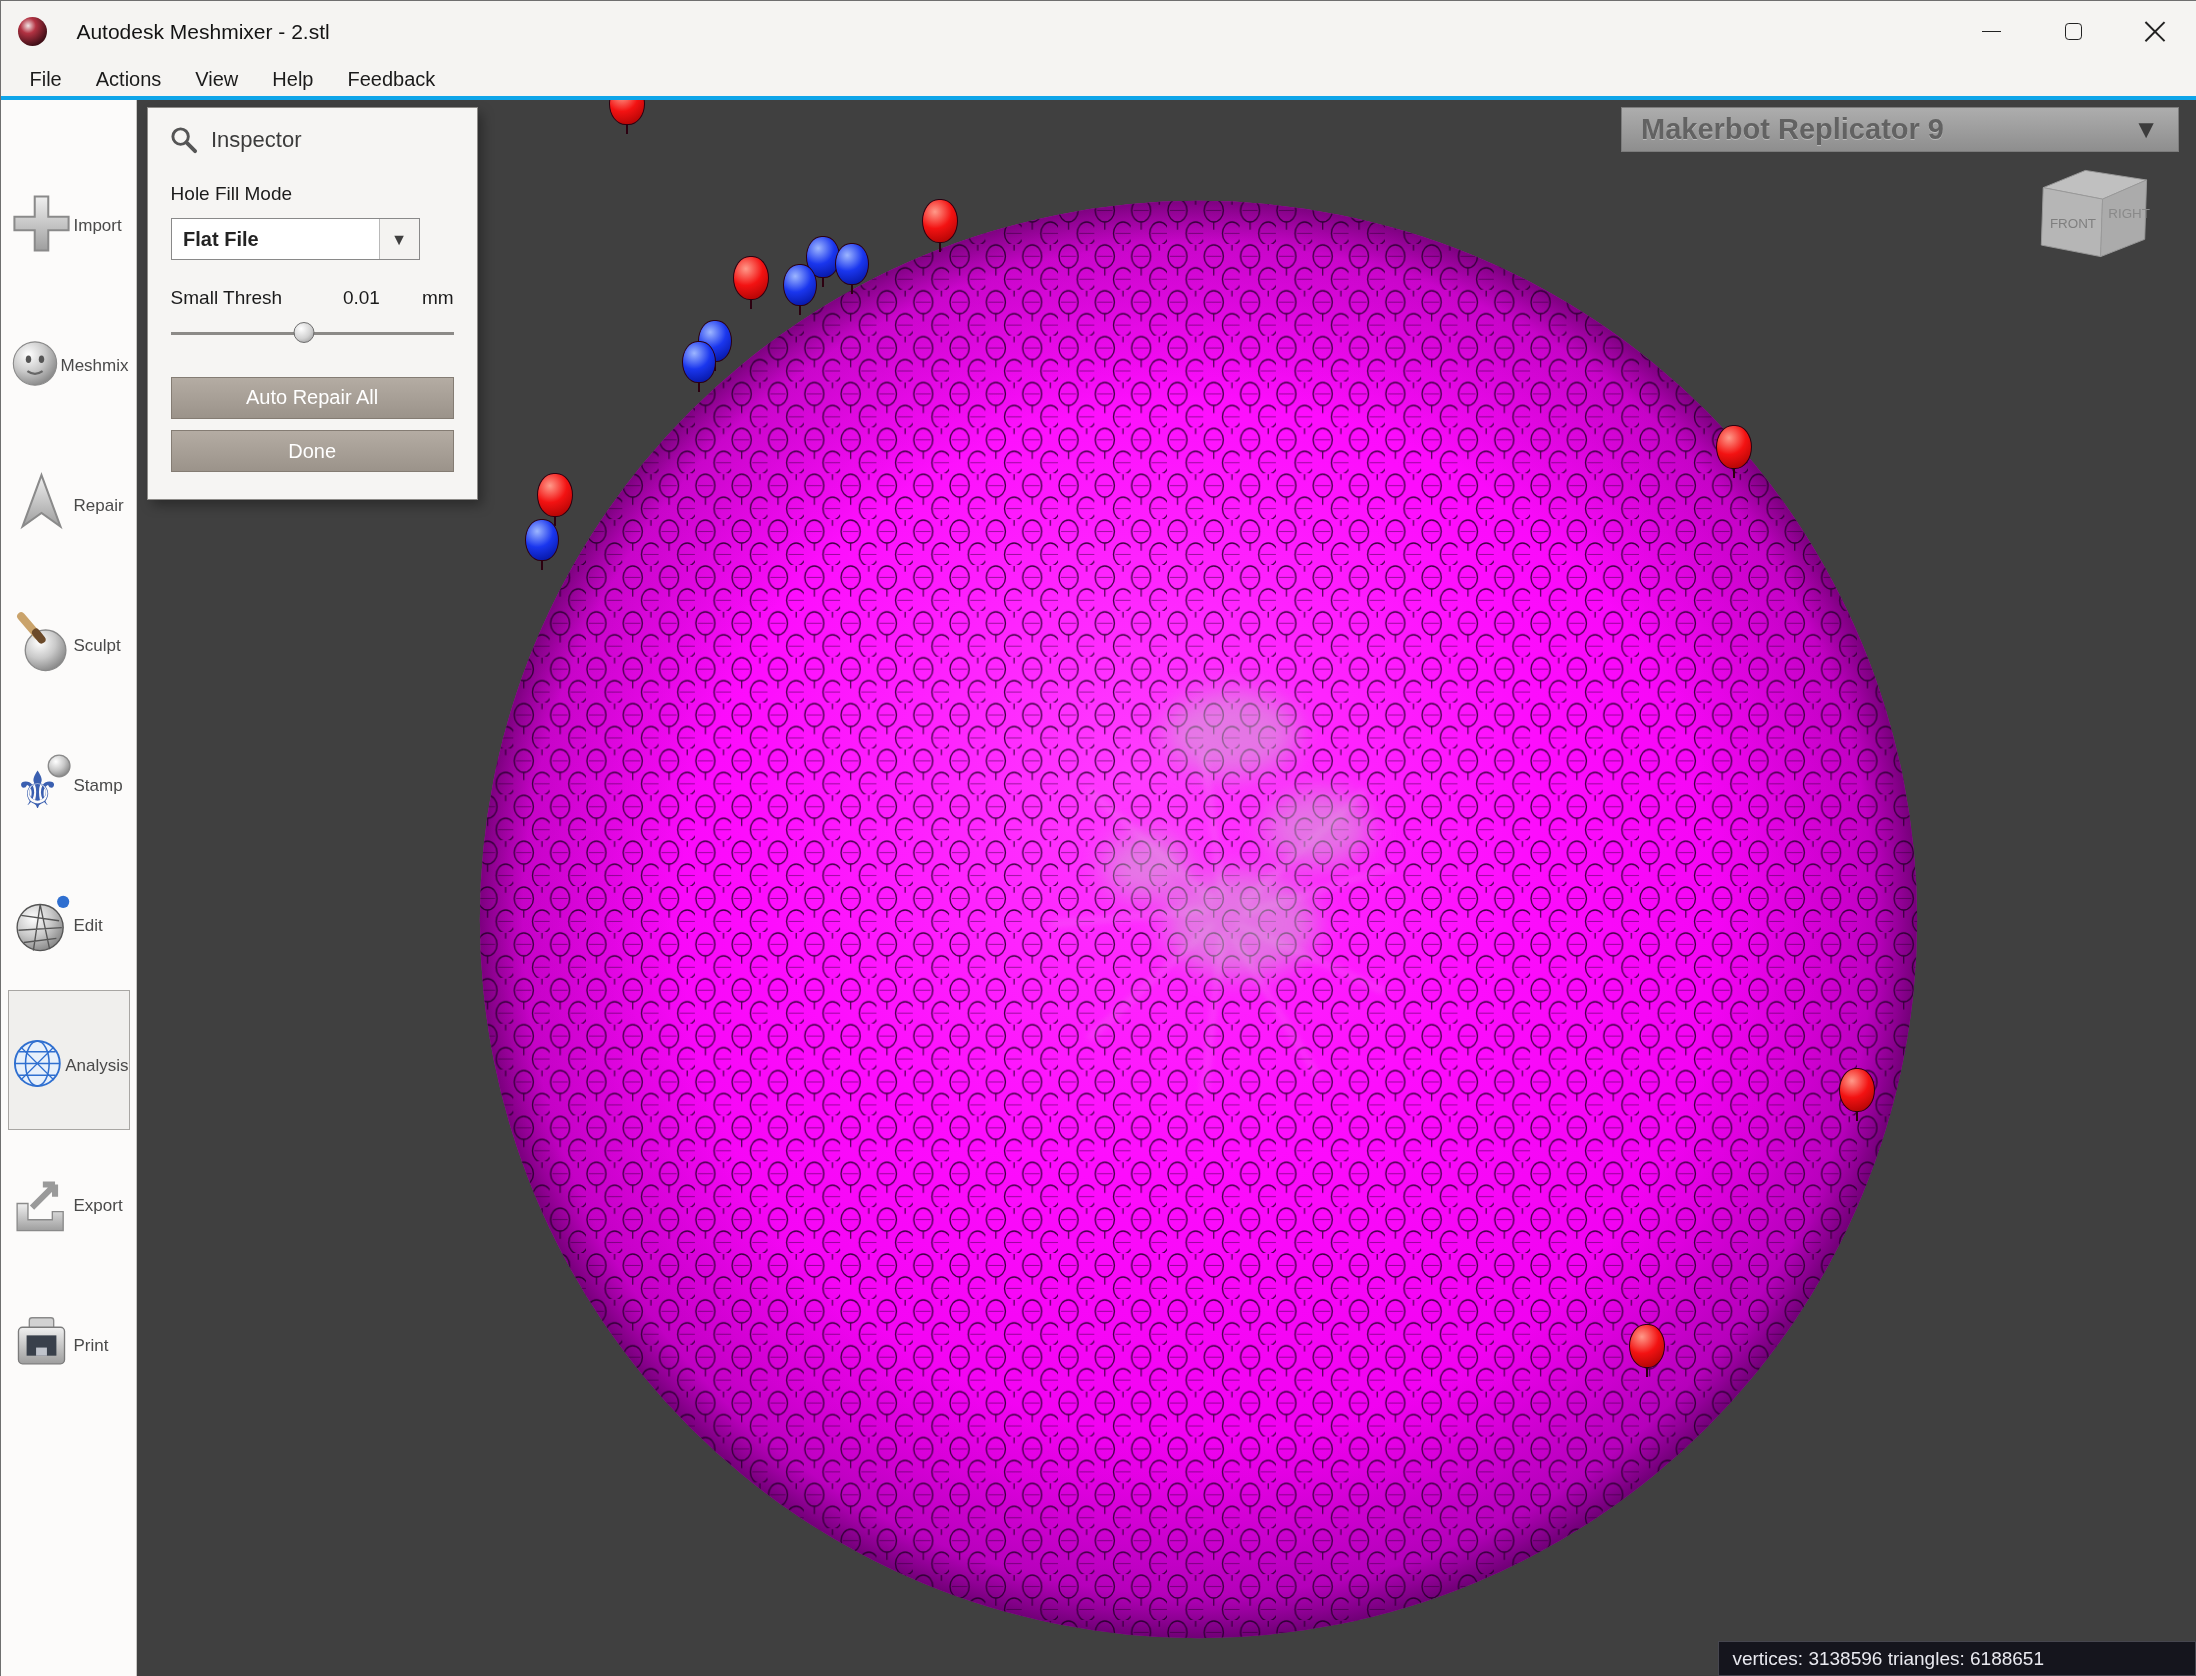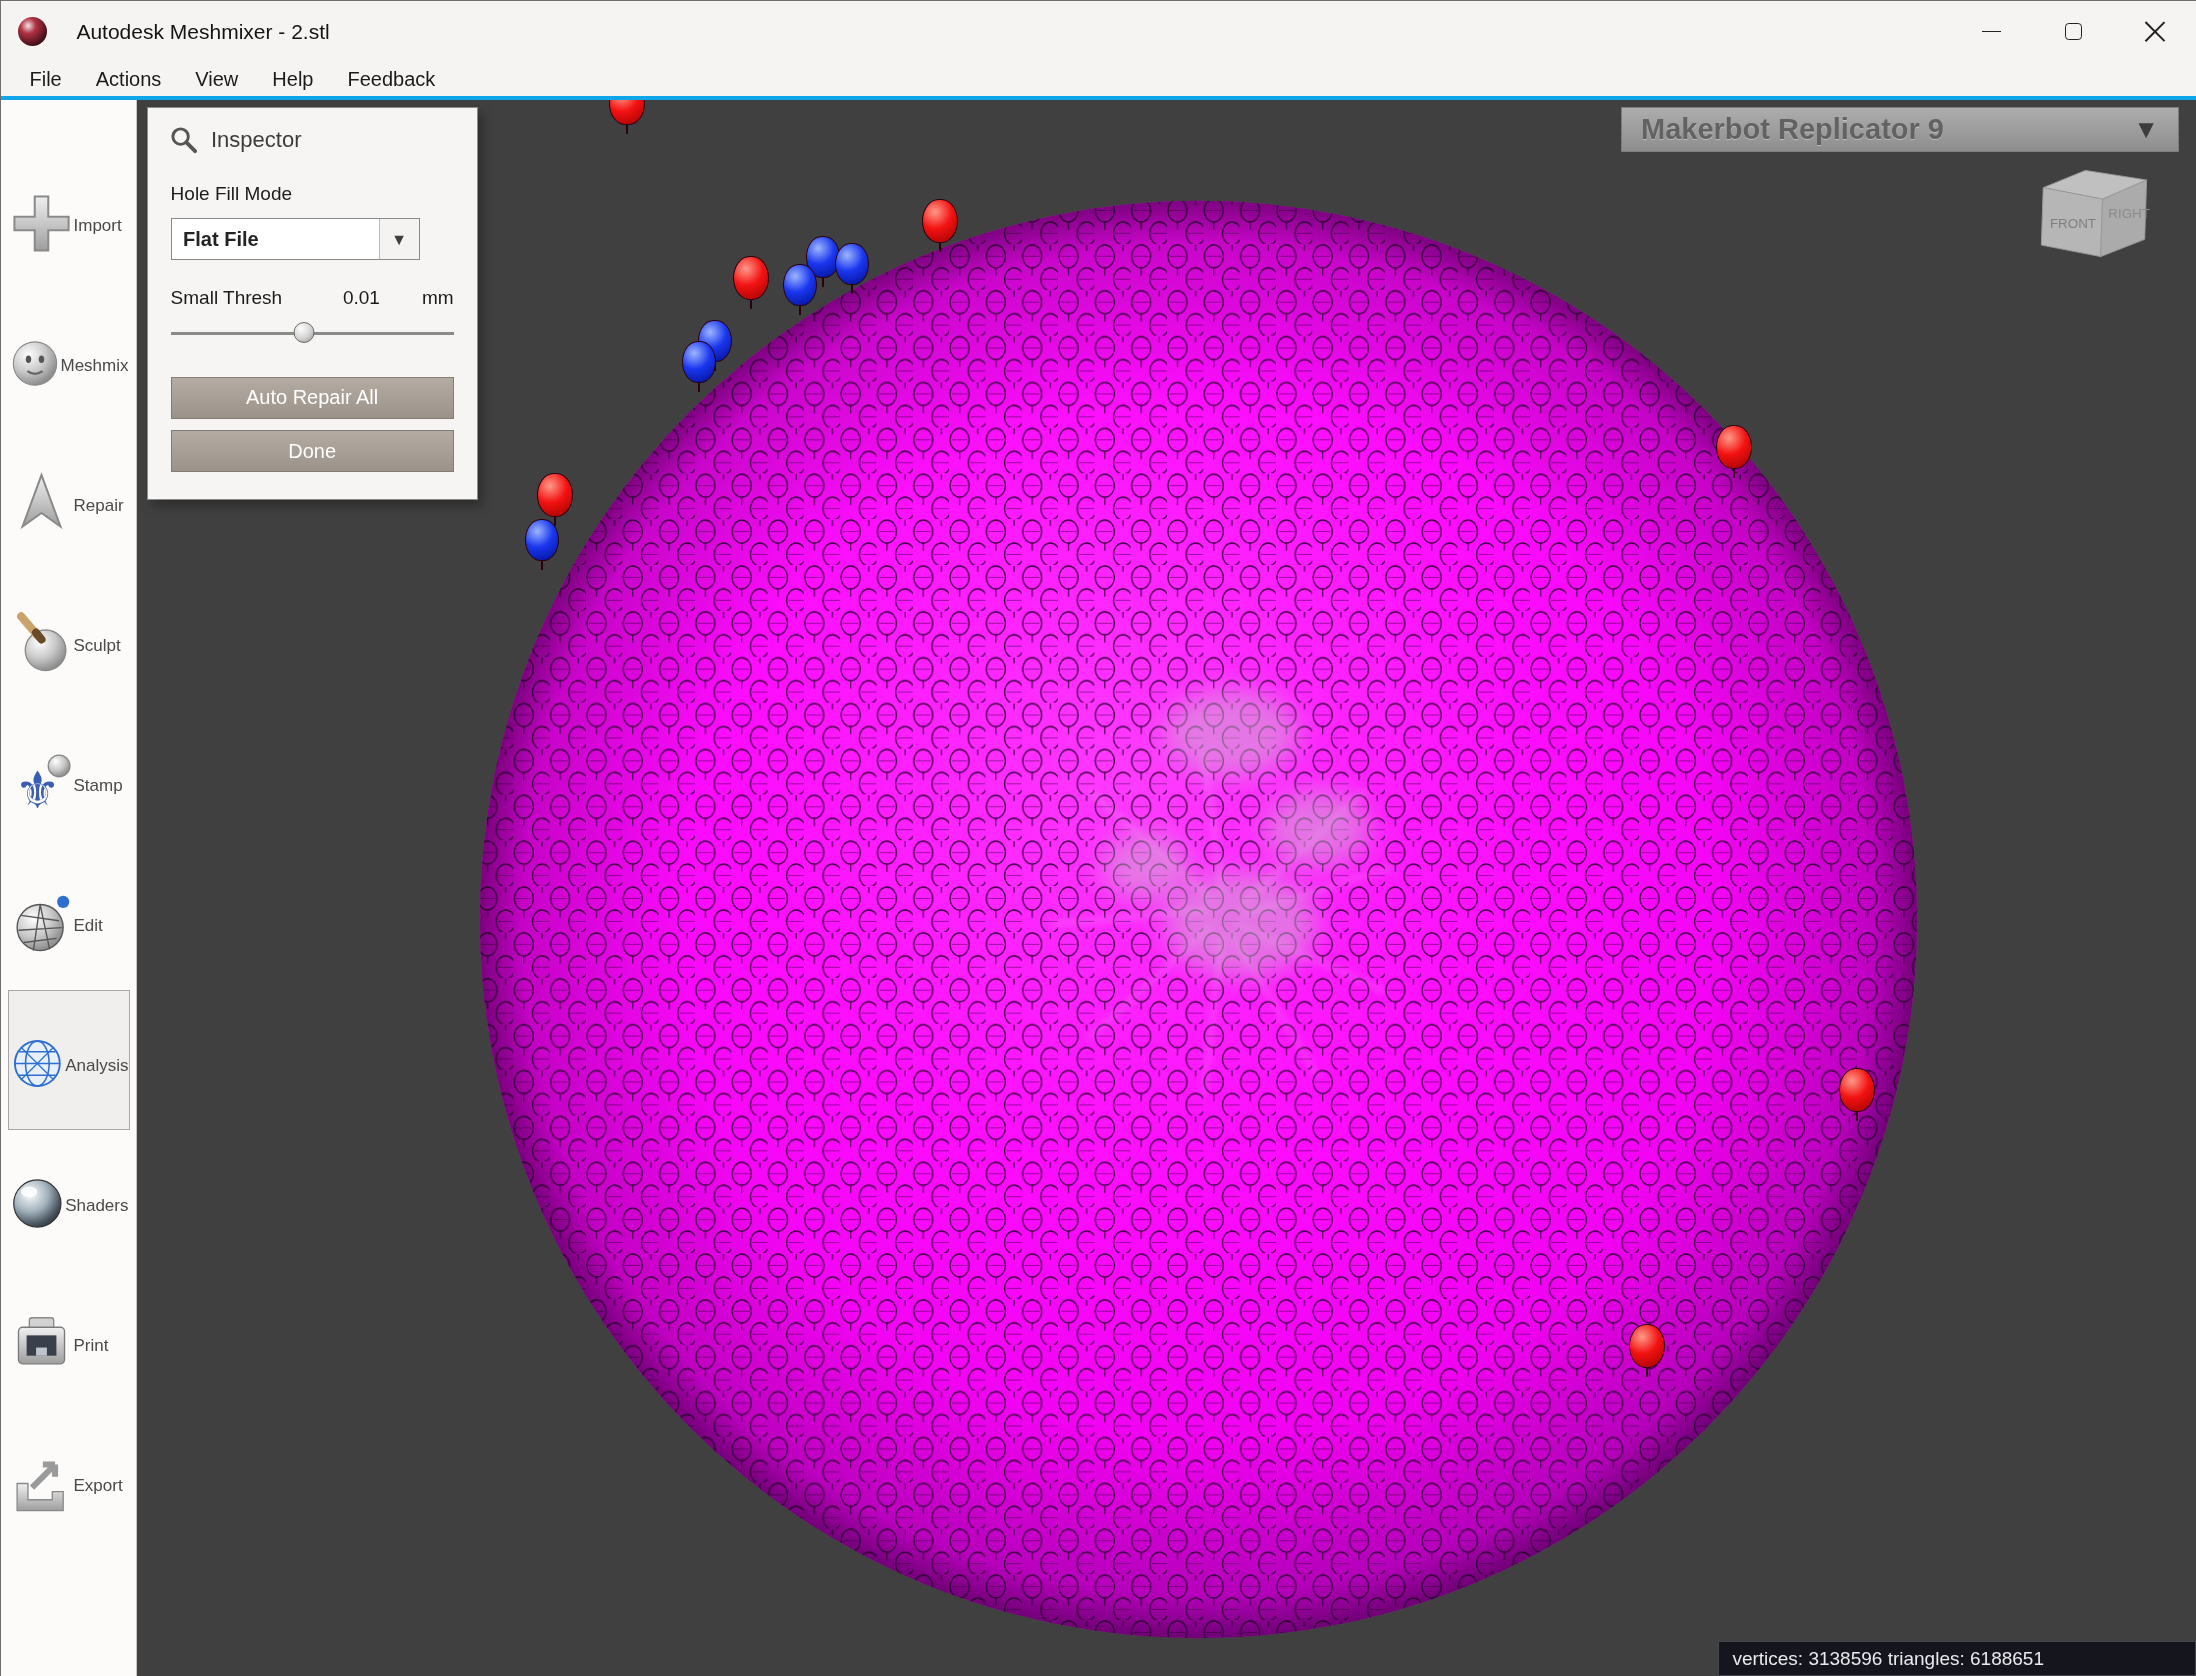--- a/index.html
+++ b/index.html
@@ -188,44 +188,37 @@
 
       <div class="tool selected">
         <svg viewBox="0 0 48 48">
           <circle cx="24" cy="24" r="19" fill="#e7f0fb" stroke="#2f6fd0" stroke-width="1.6"></circle>
           <path d="M24 5 A 10 19 0 0 0 24 43 M24 5 A 10 19 0 0 1 24 43 M5 24 h38 M8.5 14 h31 M8.5 34 h31" stroke="#2f6fd0" stroke-width="1.3" fill="none"></path>
           <path d="M10 10 L38 38 M38 10 L10 38" stroke="#2f6fd0" stroke-width="1" fill="none"></path>
         </svg>
         <span class="tlabel">Analysis</span>
       </div>
 
-      <div class="tool">
-        <svg viewBox="0 0 48 48">
-          <circle cx="24" cy="24" r="20" fill="url(#chrome)" stroke="#333"></circle>
-          <ellipse cx="17" cy="14" rx="7" ry="4.5" fill="rgba(255,255,255,0.8)"></ellipse>
-        </svg>
-        <span class="tlabel">Shaders</span>
+
+      <div class="tool">
+        <svg viewBox="0 0 48 48">
+          <path d="M6 24 h8 v12 h18 v-6 h8 v14 H6 Z" fill="url(#metal)" stroke="#8a8a8a"></path>
+          <path d="M17 27 L34 10 M34 10 h-9 M34 10 v9" stroke="#9a9a9a" stroke-width="4.5" fill="none"></path>
+        </svg>
+        <span class="tlabel">Export</span>
       </div>
 
       <div class="tool">
         <svg viewBox="0 0 48 48">
           <rect x="15" y="5" width="18" height="9" rx="2" fill="#d2d2d2" stroke="#8a8a8a"></rect>
           <rect x="7" y="12" width="34" height="27" rx="3" fill="url(#metal)" stroke="#7b7b7b"></rect>
           <rect x="13" y="18" width="22" height="15" fill="#39404b"></rect>
           <rect x="20" y="27" width="8" height="6" fill="#bfc3cb"></rect>
         </svg>
         <span class="tlabel">Print</span>
-      </div>
-
-      <div class="tool">
-        <svg viewBox="0 0 48 48">
-          <path d="M6 24 h8 v12 h18 v-6 h8 v14 H6 Z" fill="url(#metal)" stroke="#8a8a8a"></path>
-          <path d="M17 27 L34 10 M34 10 h-9 M34 10 v9" stroke="#9a9a9a" stroke-width="4.5" fill="none"></path>
-        </svg>
-        <span class="tlabel">Export</span>
       </div>
 
     </div>
 
     <div class="viewport">
 
       <div class="sphere-wrap">
         <svg width="1443" height="1443" viewBox="0 0 1510 1510">
           <defs>
             <radialGradient id="sg" cx="46%" cy="40%" r="62%">

